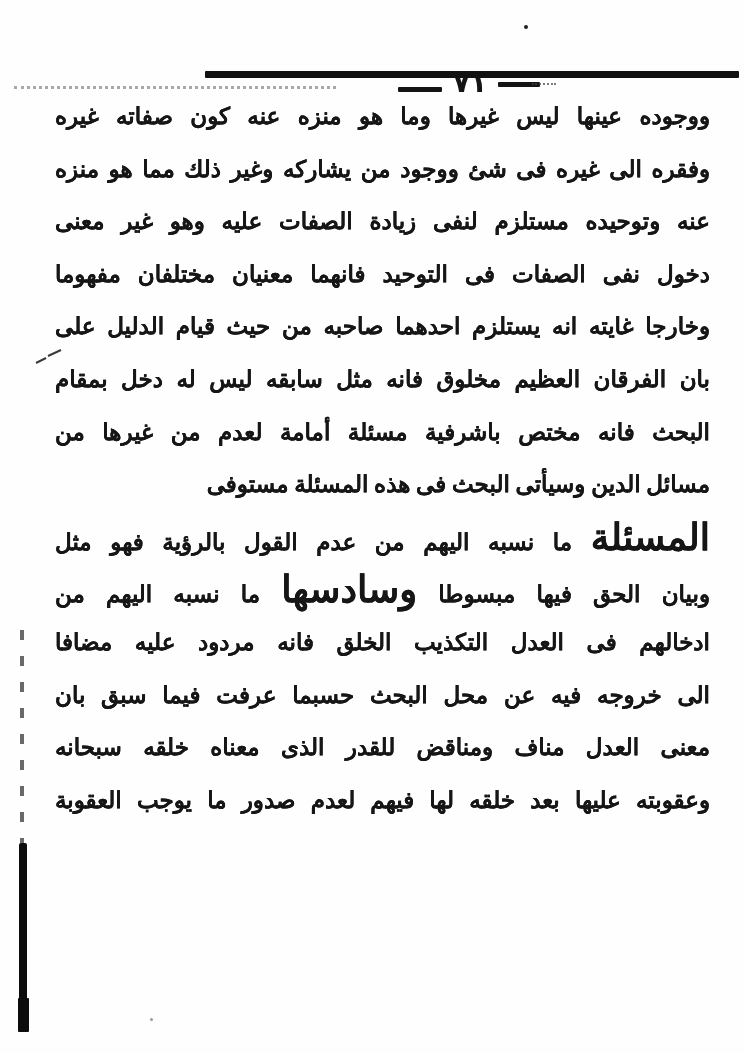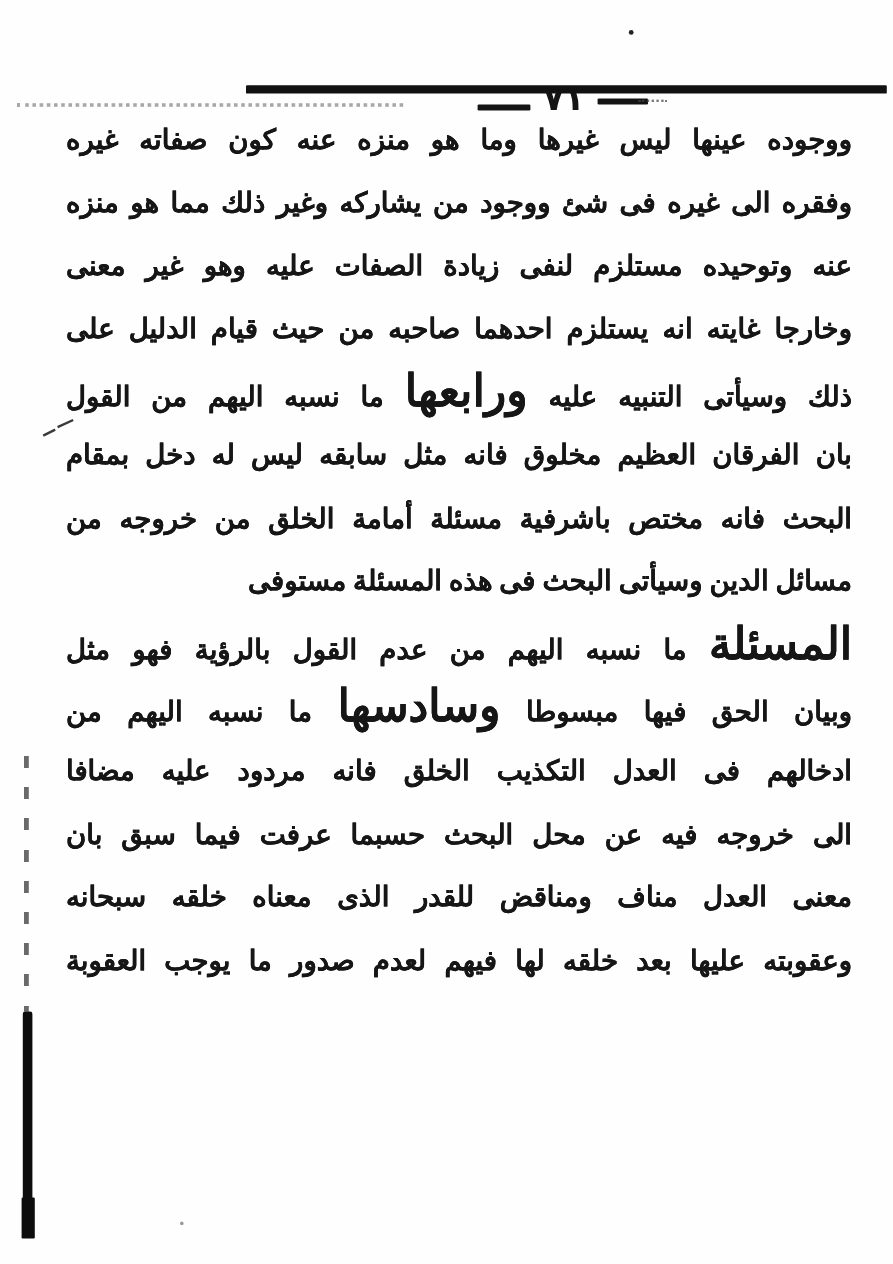--- a/index.html
+++ b/index.html
@@ -70,26 +70,24 @@
   </header>
   <span class="header-speck"></span>
 
   <div class="rule-main"></div>
   <div class="rule-faint"></div>
 
   <main class="text-block">
     <div class="line">ووجوده عينها ليس غيرها وما هو منزه عنه كون صفاته غيره</div>
     <div class="line">وفقره الى غيره فى شئ ووجود من يشاركه وغير ذلك مما هو منزه</div>
     <div class="line">عنه وتوحيده مستلزم لنفى زيادة الصفات عليه وهو غير معنى</div>
+    <div class="line">دخول نفى الصفات فى التوحيد فانهما معنيان مختلفان مفهوما</div>
     <div class="line">وخارجا غايته انه يستلزم احدهما صاحبه من حيث قيام الدليل على</div>
-    <div class="line">
-      <span>ذلك وسيأتى التنبيه عليه </span><span class="big">ورابعها</span><span> ما نسبه اليهم من القول</span>
-    </div>
     <div class="line">بان الفرقان العظيم مخلوق فانه مثل سابقه ليس له دخل بمقام</div>
-    <div class="line">البحث فانه مختص باشرفية مسئلة أمامة الخلق من خروجه من</div>
+    <div class="line">البحث فانه مختص باشرفية مسئلة أمامة لعدم من غيرها من</div>
     <div class="line short">مسائل الدين وسيأتى البحث فى هذه المسئلة مستوفى</div>
     <div class="line">
       <span></span><span class="big">المسئلة</span><span> ما نسبه اليهم من عدم القول بالرؤية فهو مثل</span>
     </div>
     <div class="line">
       <span>وبيان الحق فيها مبسوطا </span><span class="big">وسادسها</span><span> ما نسبه اليهم من</span>
     </div>
     <div class="line">ادخالهم فى العدل التكذيب الخلق فانه مردود عليه مضافا</div>
     <div class="line">الى خروجه فيه عن محل البحث حسبما عرفت فيما سبق بان</div>
     <div class="line">معنى العدل مناف ومناقض للقدر الذى معناه خلقه سبحانه</div>

